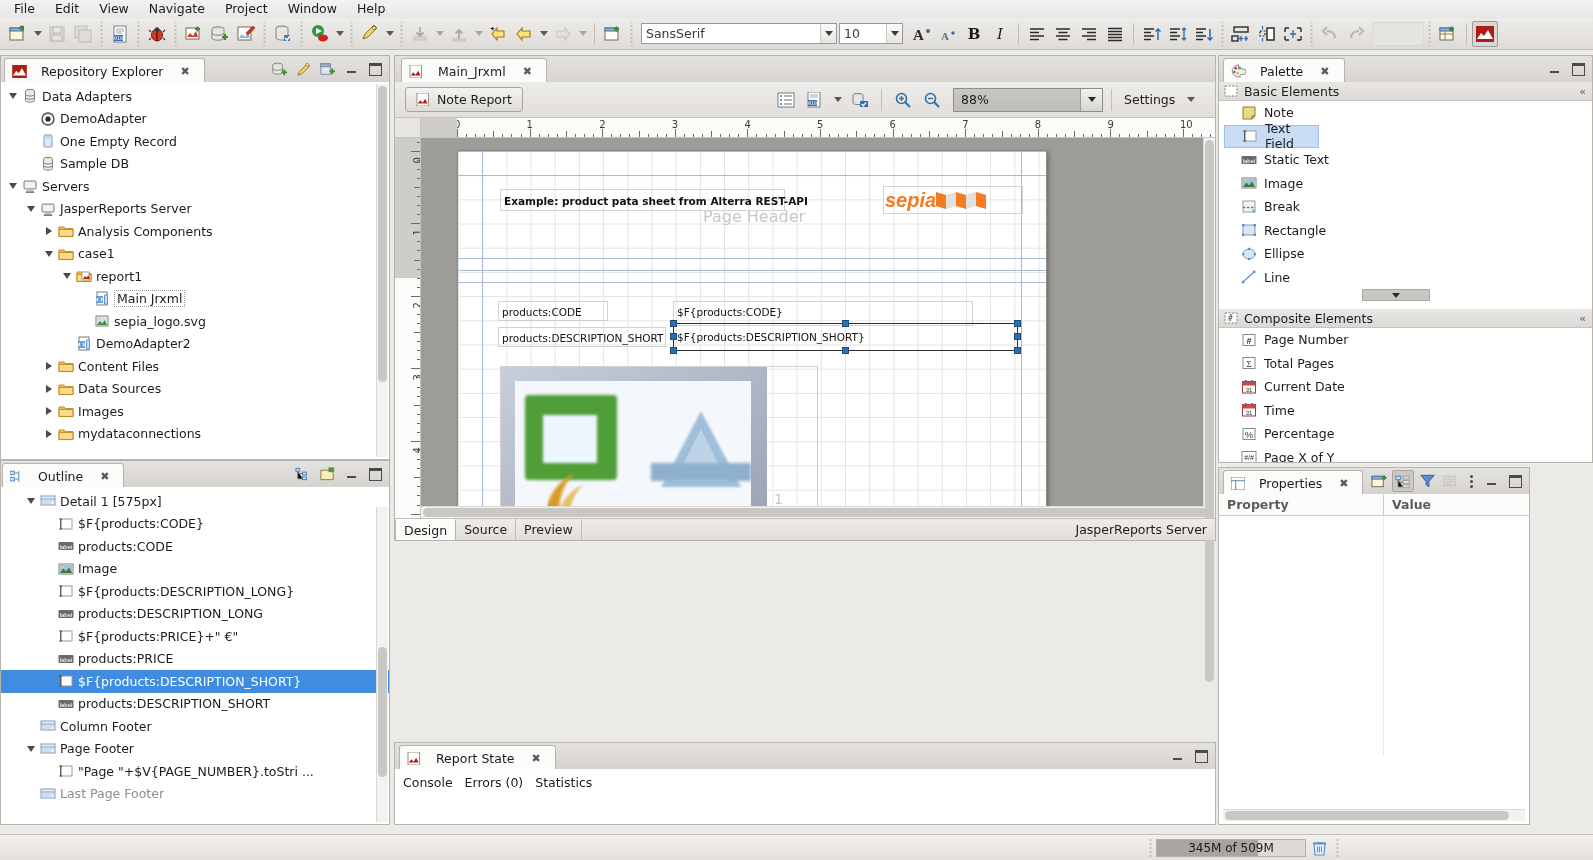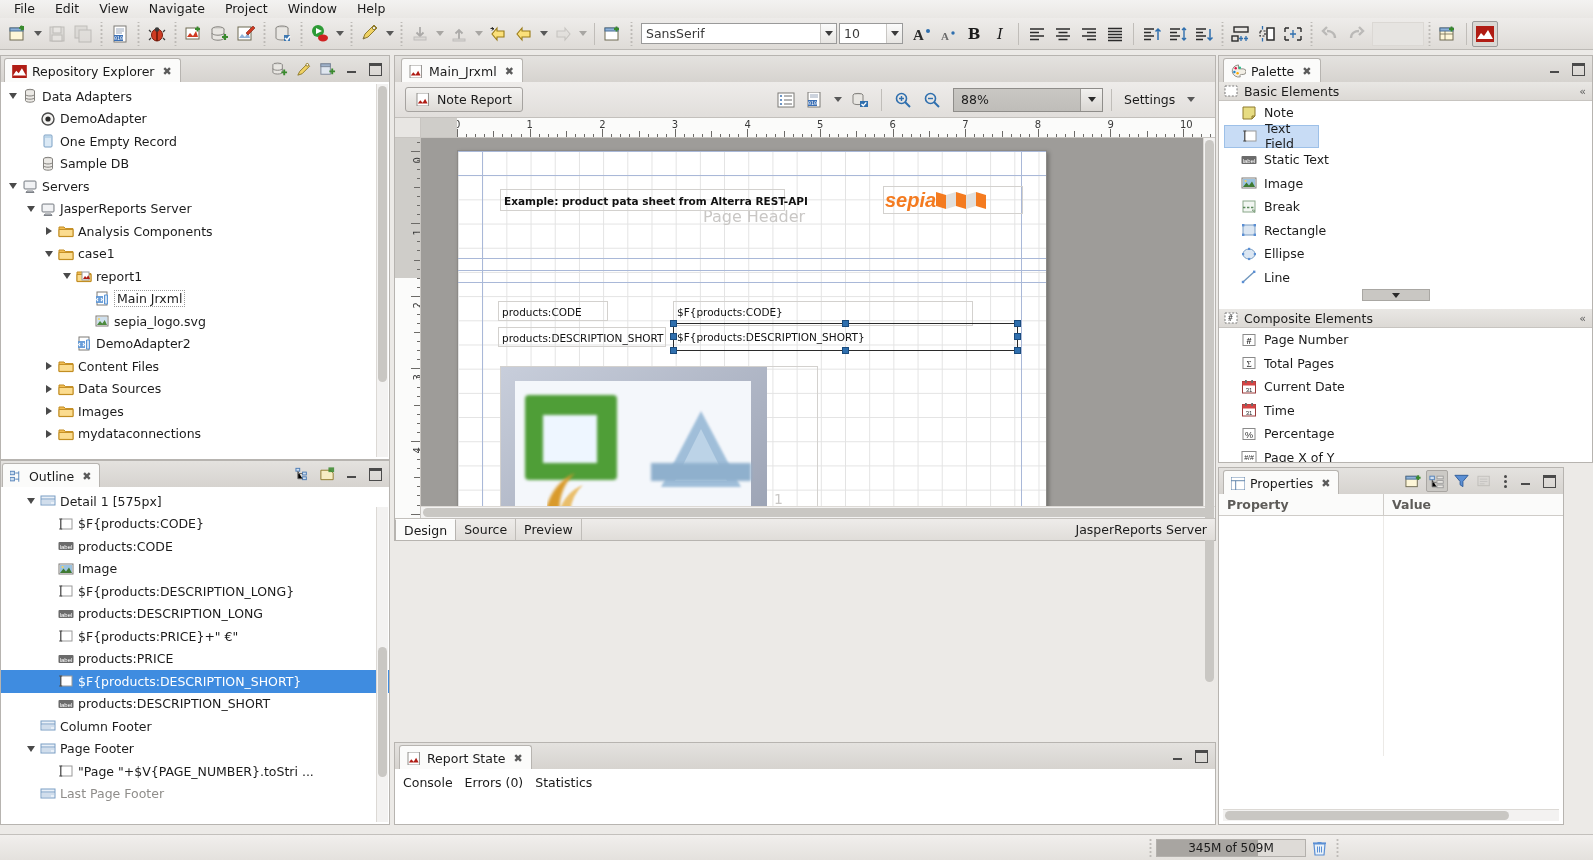--- a/index.html
+++ b/index.html
@@ -70,22 +70,22 @@
   .fmt-i { font-style: italic; font-family: "DejaVu Serif", serif; font-size: 15px; }
 
   
   .view { position: absolute; background: #f0efee; border: 1px solid #b7b4b0; }
   .view-tabbar {
     height: 26px; position: relative;
     background: linear-gradient(#e4e2df,#d6d3cf);
     display: flex; align-items: flex-end;
   }
   .view-tab {
-    height: 25px; display: flex; align-items: center; gap: 5px;
-    padding: 0 8px 0 7px; background: #fbfbfa;
+    height: 25px; display: flex; align-items: center; gap: 14px;
+    padding: 0 14px 0 7px; background: #fbfbfa;
     border: 1px solid #b7b4b0; border-bottom: none;
     border-top-left-radius: 3px; border-top-right-radius: 3px;
     position: relative; top: 1px; font-size: 12.5px;
   }
   .view-tab .tl { color: #1b1b1b; white-space: nowrap; }
   .tabx { font-size: 11px; color: #5b5b5b; margin-left: 3px; }
   .view-tools {
     position: absolute; right: 0; top: 0; height: 26px;
     display: flex; align-items: center; gap: 2px; padding-right: 3px;
     background: linear-gradient(#e4e2df,#d6d3cf);
@@ -1483,21 +1483,21 @@
             <span>Page X of Y</span>
           </div>
         </div>
 
       <div style="position:absolute;left:143px;top:207px;width:68px;height:12px;background:#c9c7c3;border:1px solid #a9a7a3;display:flex;align-items:center;justify-content:center;">
         <span style="border-left:4px solid transparent;border-right:4px solid transparent;border-top:5px solid #2b2b2b;"></span>
       </div>
     </div>
   </div>
 
-  <div class="view" style="left:1218px;top:467px;width:346px;height:358px;">
+  <div class="view" style="left:1218px;top:467px;width:312px;height:358px;">
     <div class="view-tabbar">
       <div class="view-tab" style="margin-left:4px;">
         <svg width="14" height="13" viewBox="0 0 15 14">
             <rect x="0" y="0" width="15" height="14" fill="#fff" stroke="#5b7fa8"></rect>
             <path d="M0 4h15M5 4v10" stroke="#5b7fa8"></path>
           </svg>
         <span class="tl">Properties</span>
         <span class="tabx">✖</span>
       </div>
       <div class="view-tools">

